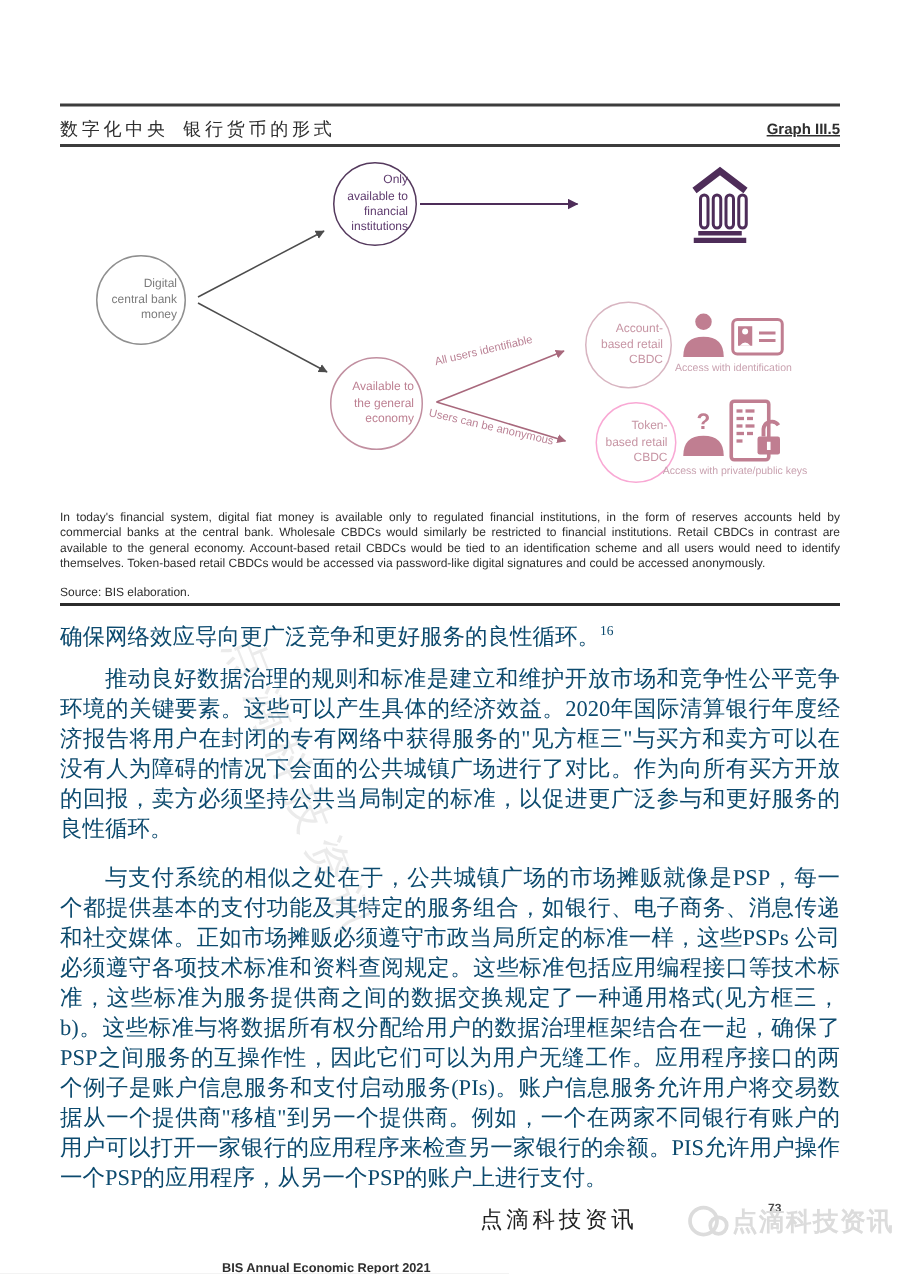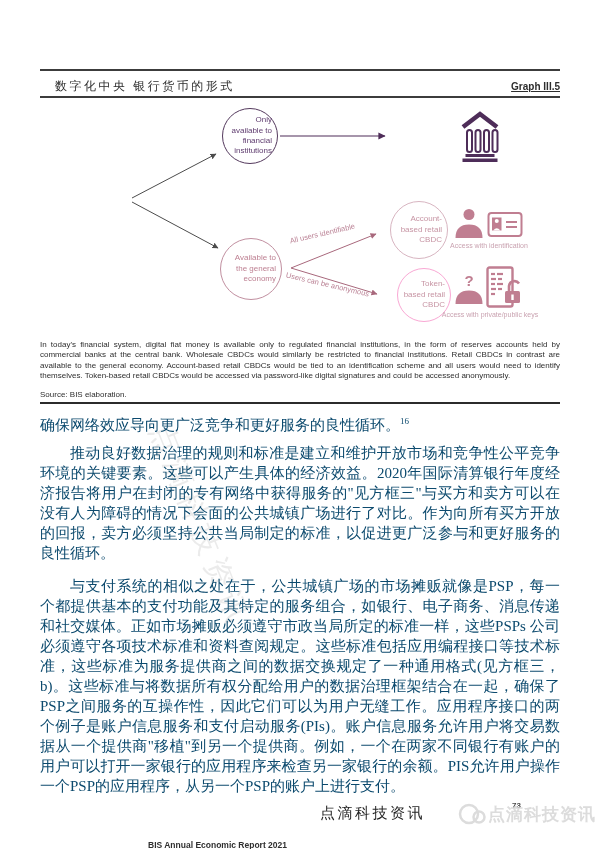--- a/index.html
+++ b/index.html
@@ -8,22 +8,22 @@
     position:relative; width:600px; height:849px; margin:0 auto;
     background:#ffffff; overflow:hidden;
     font-family:"Liberation Sans", sans-serif; color:#222;
   }
   .rule { position:absolute; left:40px; width:520px; background:#3c3c3c; }
   .rule-top { top:69px; height:2px; }
   .rule-header { top:96px; height:2px; }
   .rule-source { top:402px; height:2px; background:#2b2b2b; }
 
   .header-title {
-    position:absolute; left:55px; top:78px;
-    font-family:Liberation Sans, sans-serif;
+    position:absolute; left:40px; top:78px;
+    font-family:Liberation Mono, monospace;
     font-size:12px; letter-spacing:2.5px; color:#2e2e2e;
   }
   .graph-label {
     position:absolute; right:40px; top:81px;
     font-size:10px; font-weight:bold; color:#2e2e2e;text-decoration:underline;
   }
 
   
   .diagram { position:absolute; left:40px; top:100px; width:520px; height:238px; }
   .diagram svg.lines { position:absolute; left:0; top:0; }
@@ -106,20 +106,21 @@
           <path d="M0,0 L6,3 L0,6 Z" fill="#a8687c"></path>
         </marker>
       </defs>
       <line x1="92" y1="98" x2="176" y2="54" stroke="#4c4c4c" stroke-width="1" marker-end="url(#ah-dark)"></line>
       <line x1="92" y1="102" x2="178" y2="148" stroke="#4c4c4c" stroke-width="1" marker-end="url(#ah-dark)"></line>
       <line x1="240" y1="36" x2="345" y2="36" stroke="#4e2d59" stroke-width="1.2" marker-end="url(#ah-purple)"></line>
       <line x1="251" y1="168" x2="336" y2="134" stroke="#a8687c" stroke-width="1" marker-end="url(#ah-pink)"></line>
       <line x1="251" y1="168" x2="337" y2="194" stroke="#a8687c" stroke-width="1" marker-end="url(#ah-pink)"></line>
     </svg>
 
+    <div class="circle c-root">Digital central bank money</div>
     <div class="circle c-fin">Only available to financial institutions</div>
     <div class="circle c-gen">Available to the general economy</div>
     <div class="circle c-acc">Account-based retail CBDC</div>
     <div class="circle c-tok">Token-based retail CBDC</div>
 
     <div class="edge-label edge-ident">All users identifiable</div>
     <div class="edge-label edge-anon">Users can be anonymous</div>
 
     <svg class="icon" style="left:420px; top:10px;" width="40" height="52" viewBox="0 0 40 52">
       <polyline points="3,17 20,4 37,17" fill="none" stroke="#4e2d59" stroke-width="4.5"></polyline>

